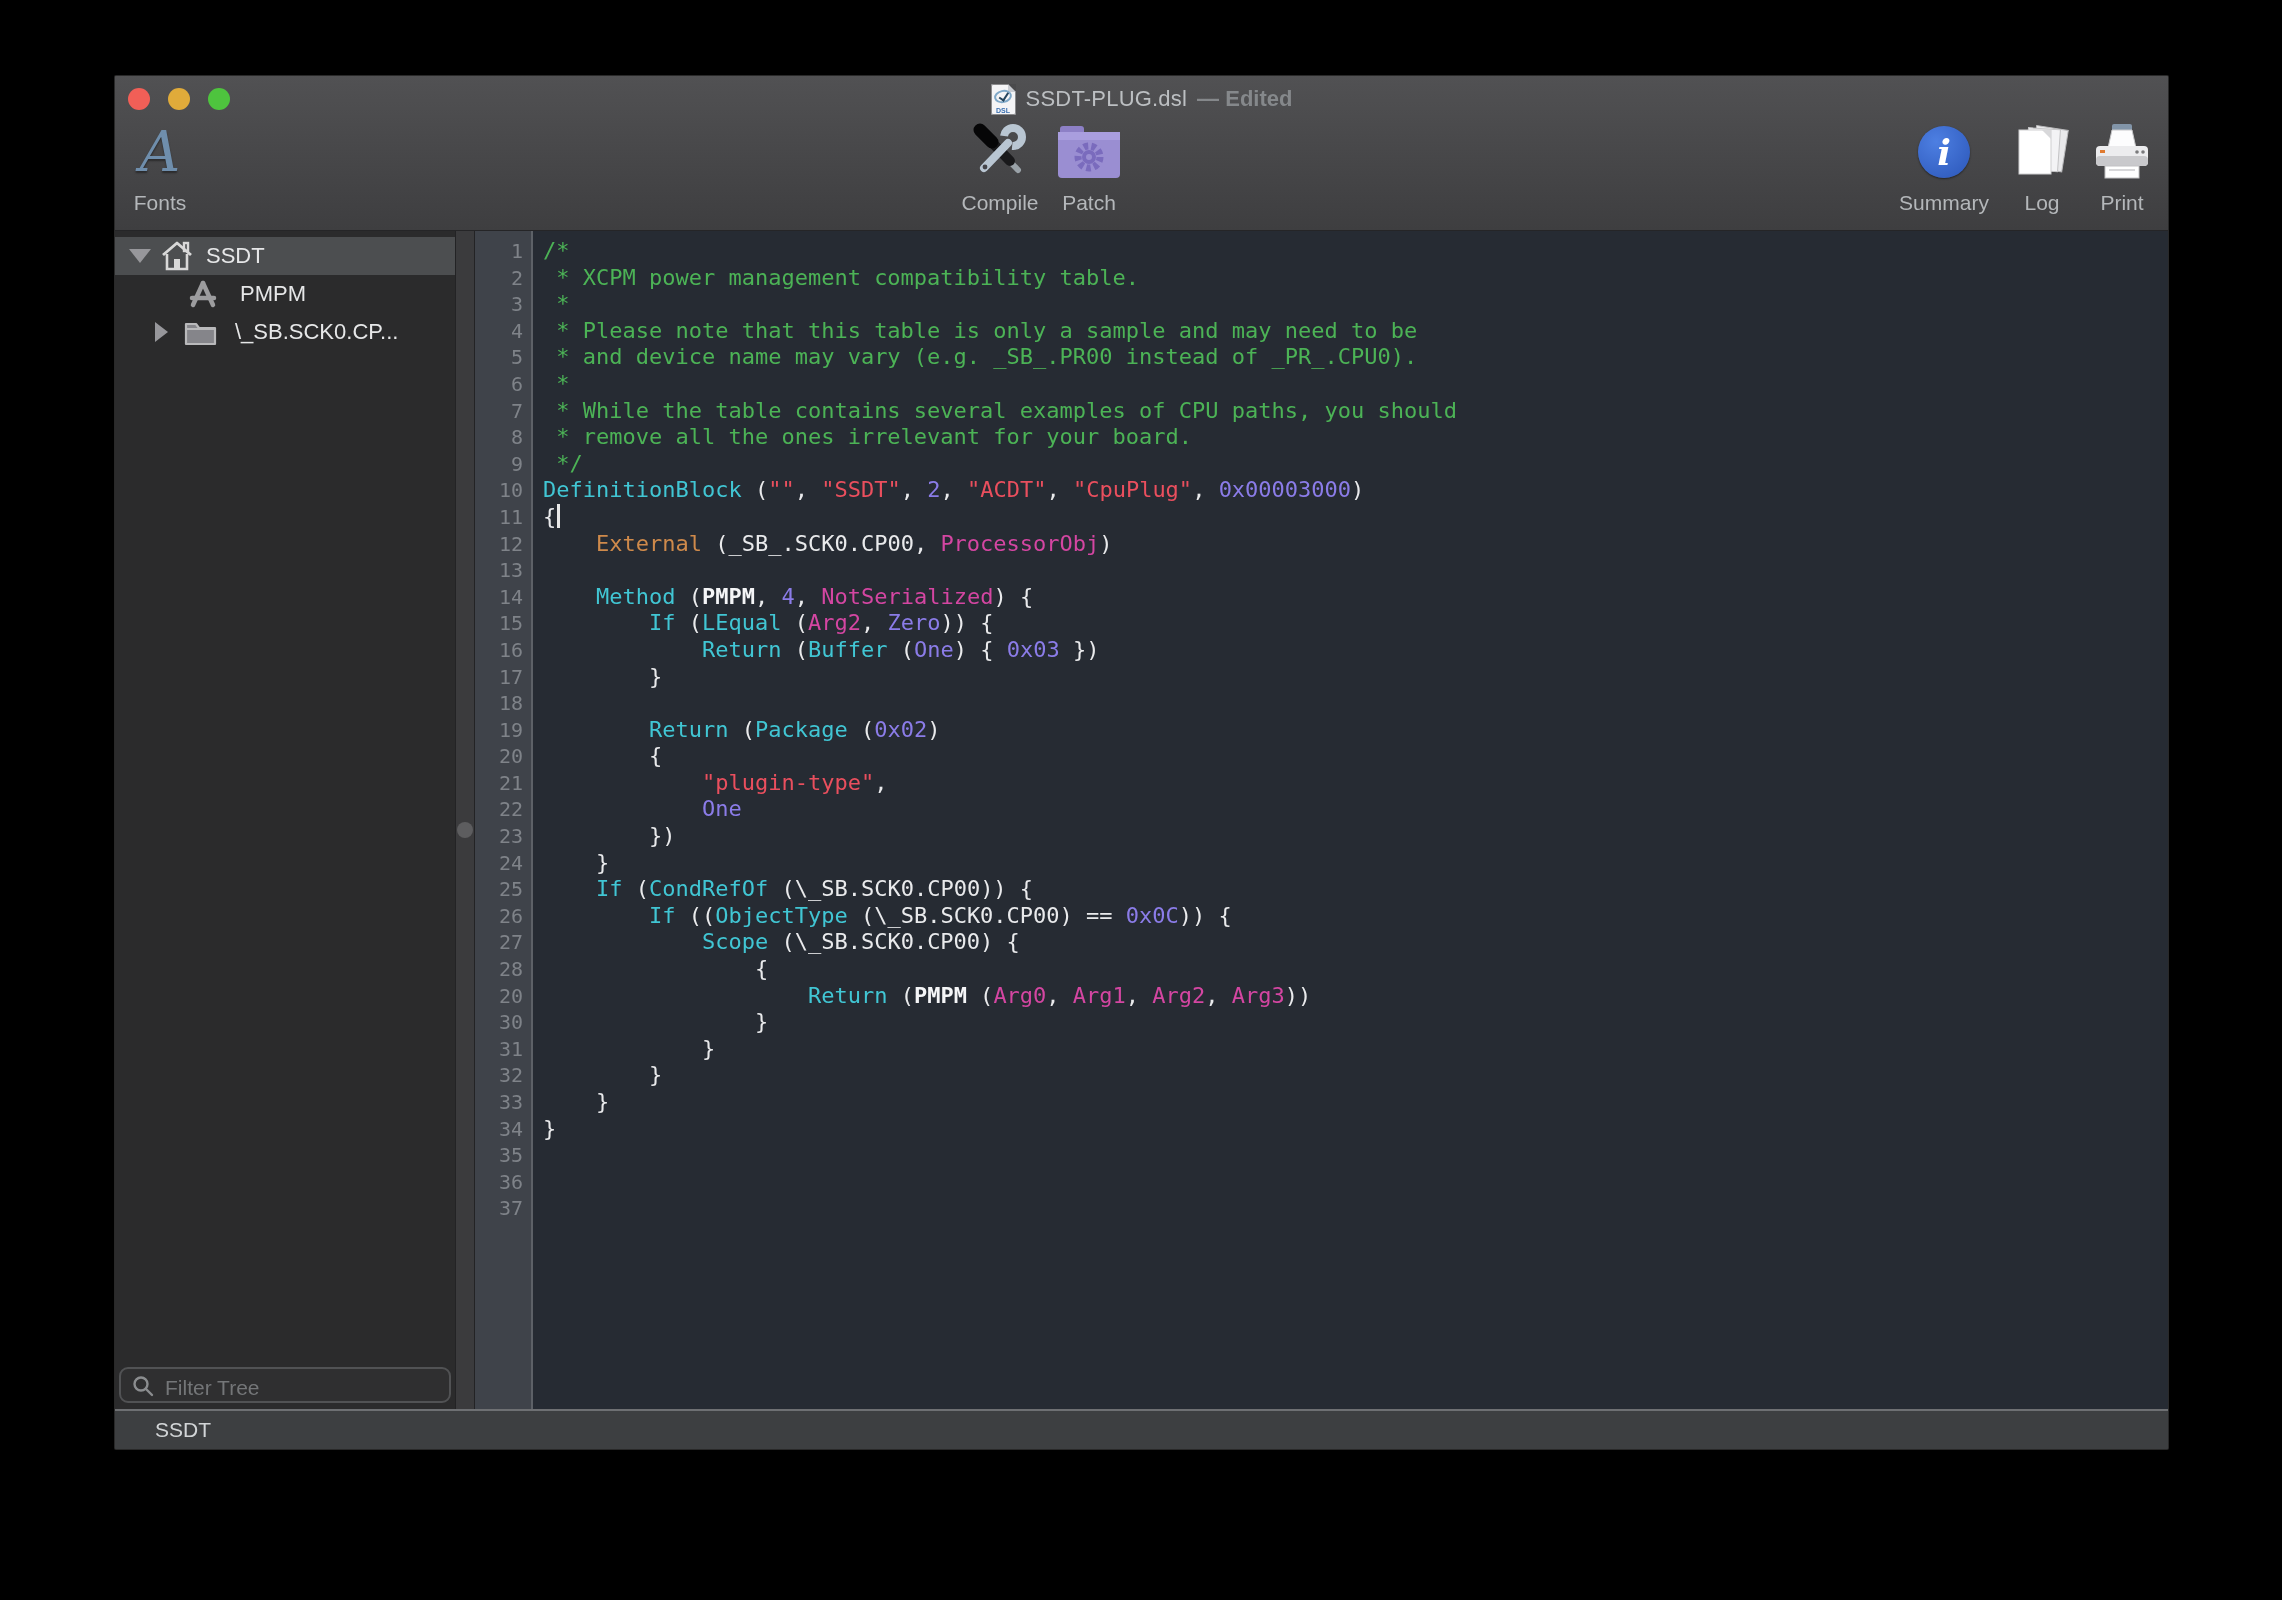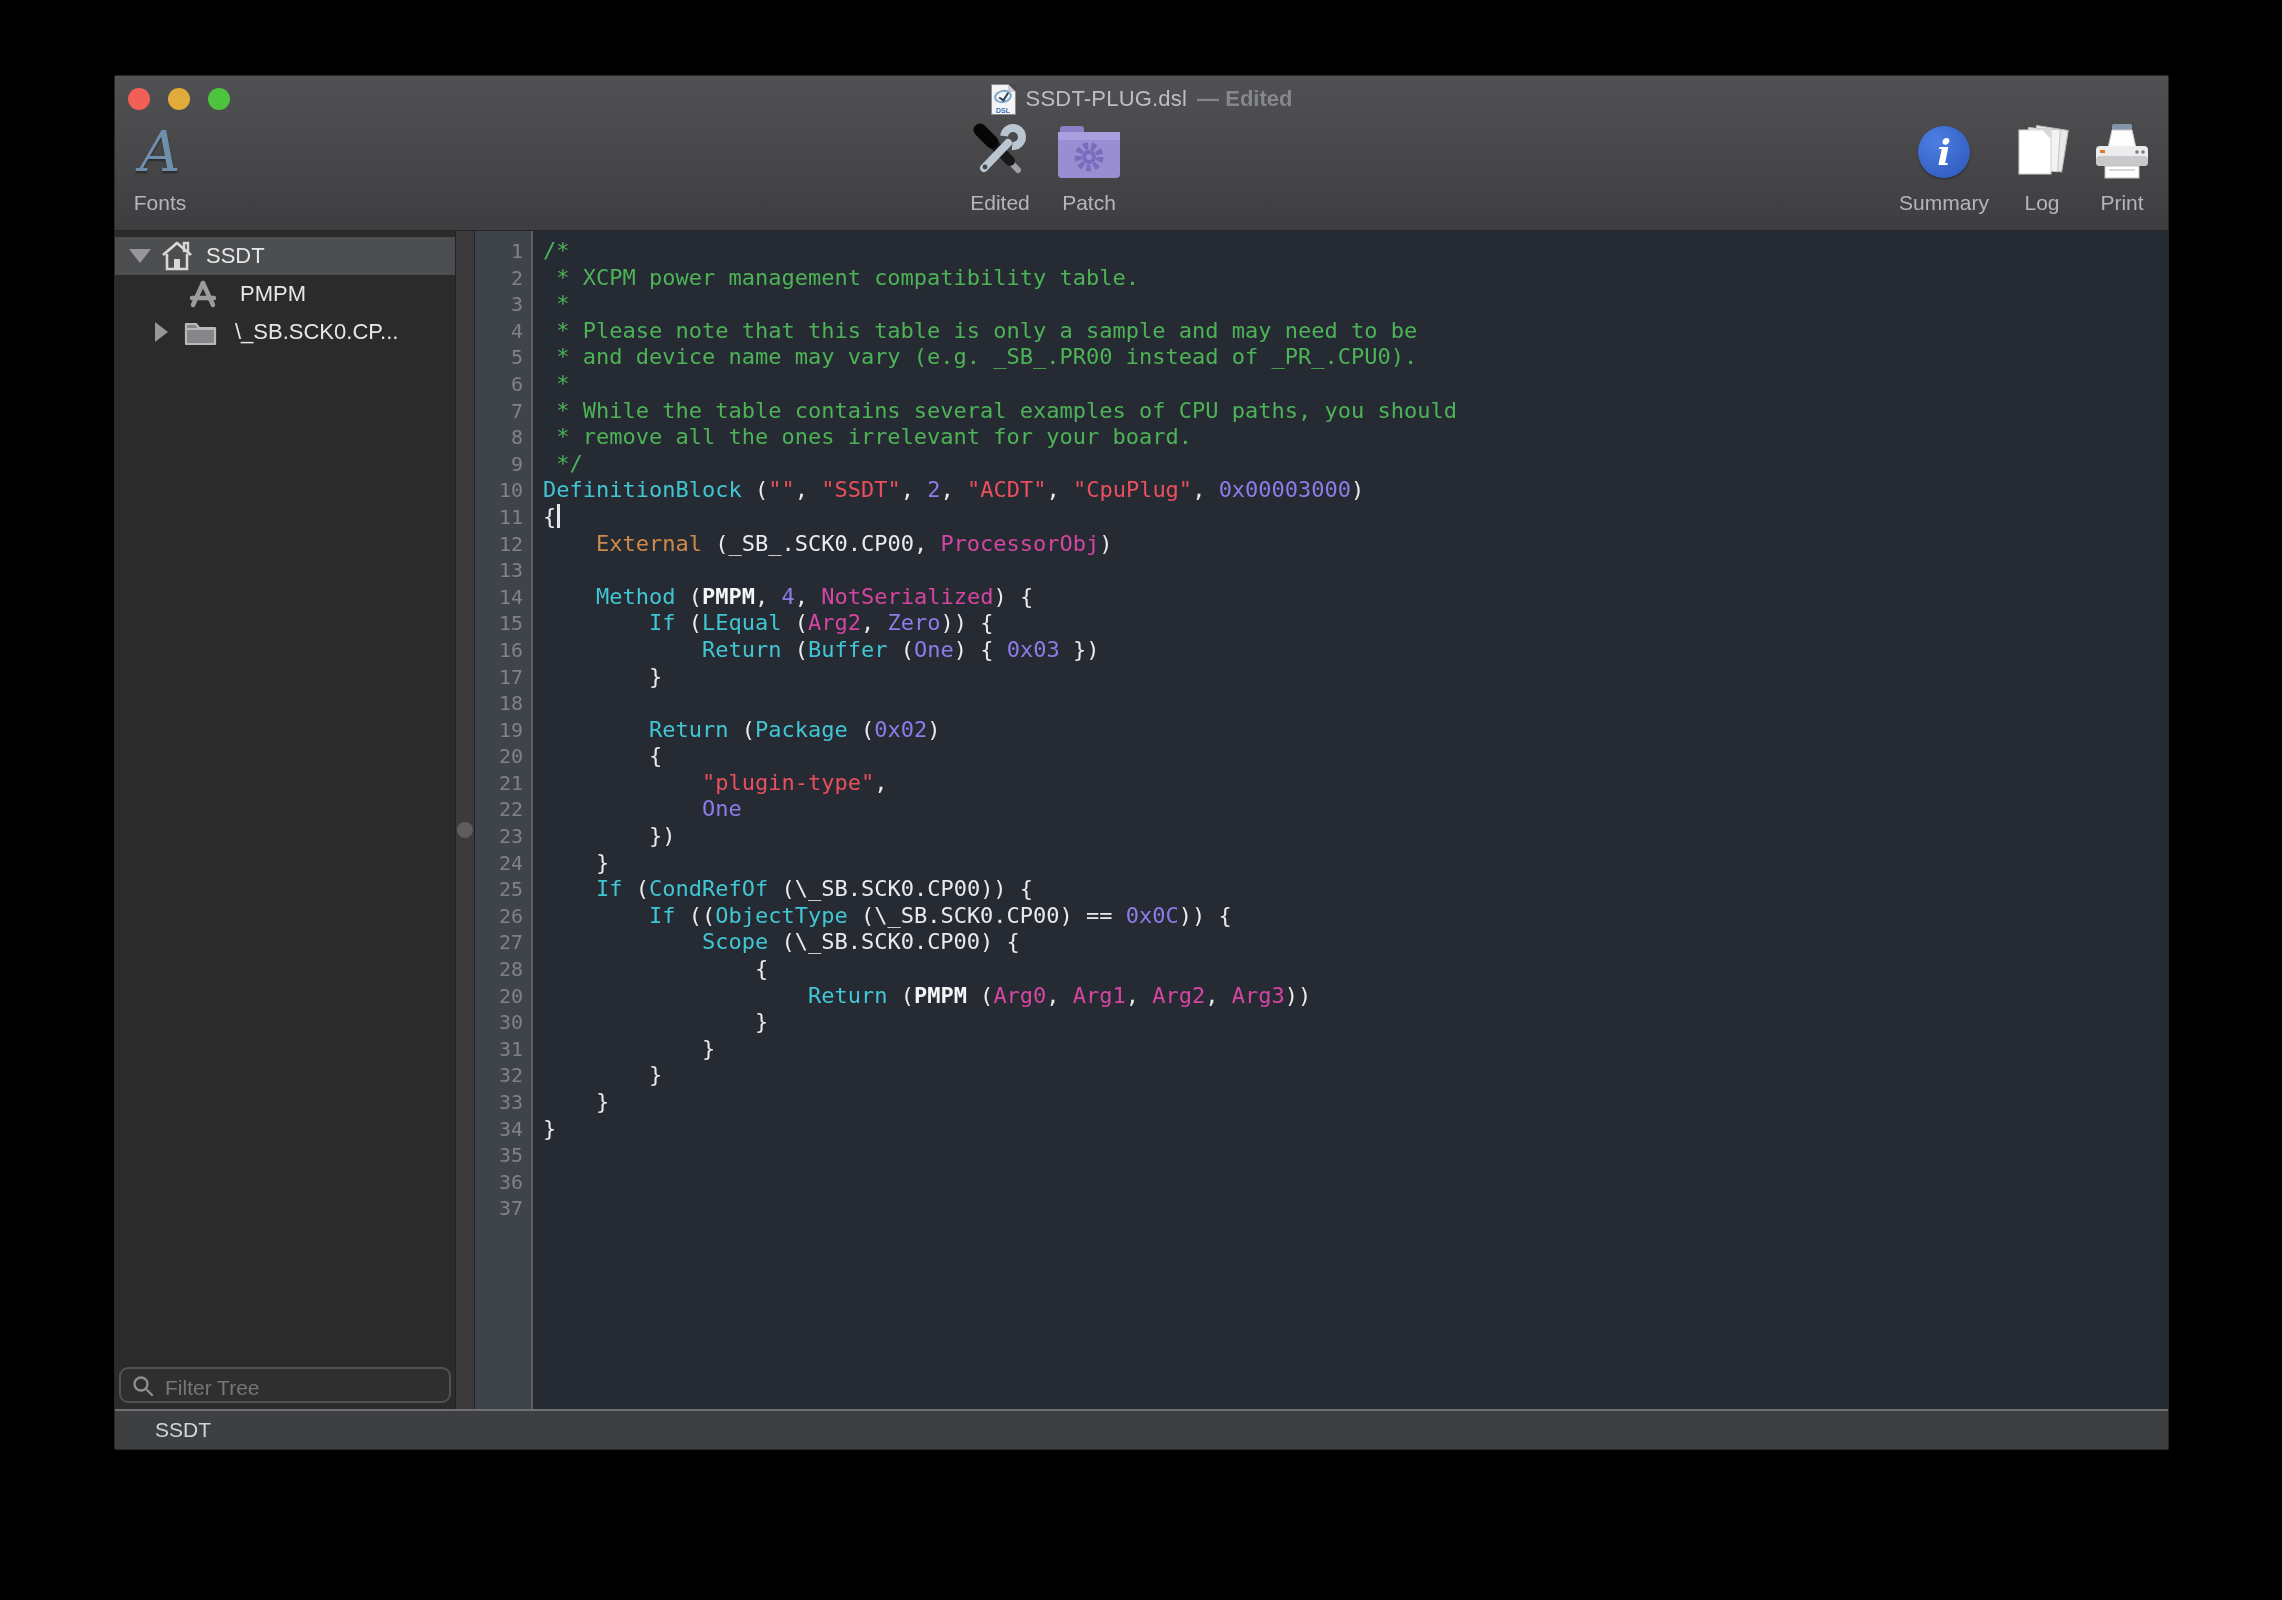--- a/index.html
+++ b/index.html
@@ -129,21 +129,21 @@
       <span class="ticon">
         <svg width="64" height="64" viewBox="0 0 64 64">
           <line x1="14" y1="12" x2="50" y2="50" stroke="#9aa2a8" stroke-width="6" stroke-linecap="round"></line>
           <line x1="12" y1="10" x2="42" y2="41" stroke="#19191b" stroke-width="10" stroke-linecap="round"></line>
           <line x1="12" y1="10" x2="24" y2="22" stroke="#060607" stroke-width="13" stroke-linecap="round"></line>
           <circle cx="45" cy="17" r="9" fill="none" stroke="#b9c6d2" stroke-width="8" stroke-dasharray="42 15" stroke-dashoffset="-8" transform="rotate(135 45 17)"></circle>
           <line x1="40" y1="23" x2="16" y2="48" stroke="#b9c6d2" stroke-width="8" stroke-linecap="round"></line>
           <circle cx="17" cy="47" r="2.4" fill="#45454a"></circle>
         </svg>
       </span>
-      <span class="tlabel">Edited</span>
+      <span class="tlabel">Compile</span>
     </div>
 
     <div class="tool-item ti-patch">
       <span class="ticon">
         <svg width="66" height="56" viewBox="0 0 66 56">
           <rect x="4" y="2" width="24" height="12" rx="3" fill="#8d80c6"></rect>
           <rect x="2" y="8" width="62" height="46" rx="4" fill="#9a8ed2"></rect>
           <rect x="2" y="8" width="62" height="8" fill="#a99ede"></rect>
           <circle cx="33" cy="33" r="11" fill="none" stroke="#7a6bbd" stroke-width="7" stroke-dasharray="4.5 3.2"></circle>
           <circle cx="33" cy="33" r="7" fill="#7a6bbd"></circle>

